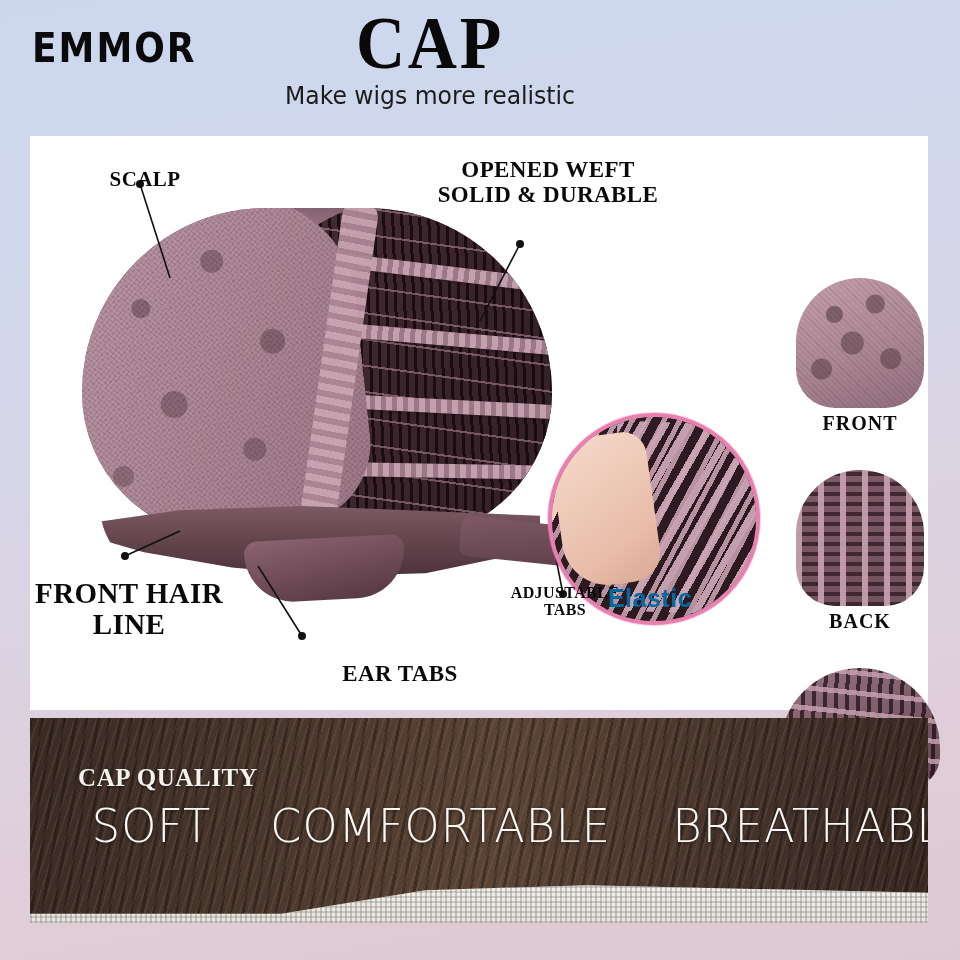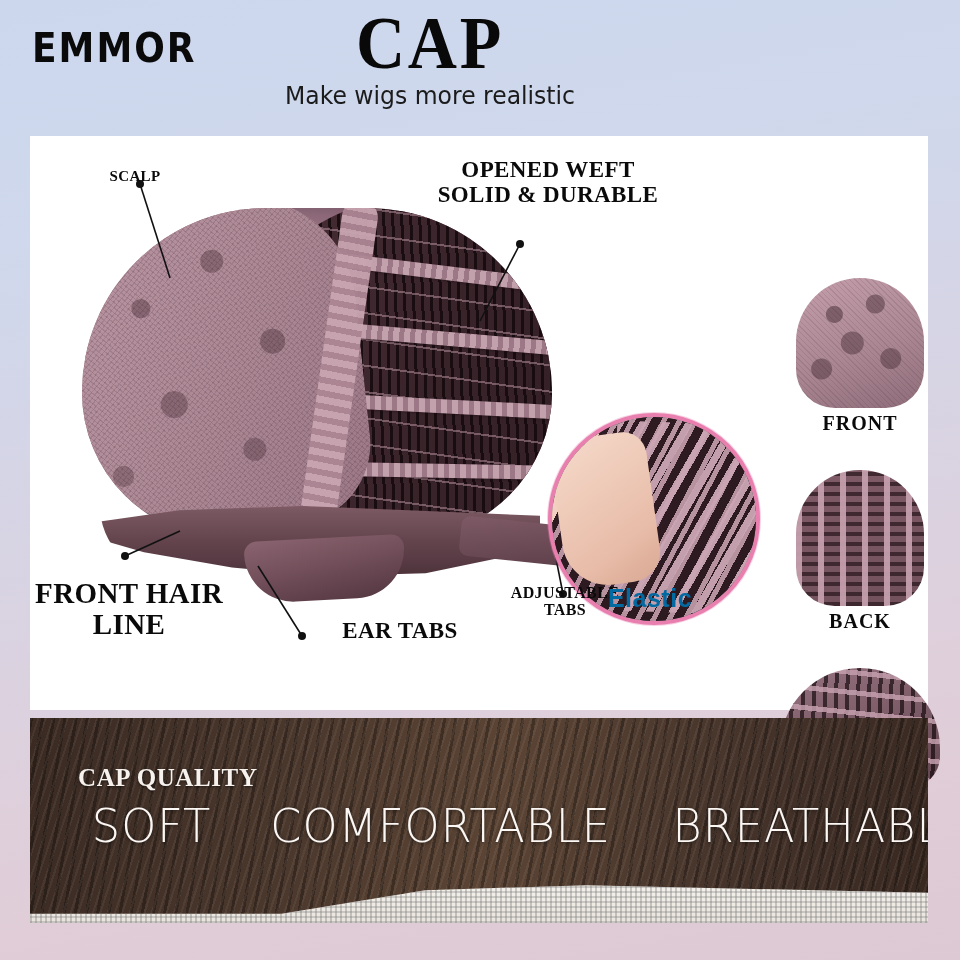--- a/index.html
+++ b/index.html
@@ -152,24 +152,24 @@
     z-index:5;
   }
 
   
   .lbl{
     position:absolute;
     font-family:"Liberation Serif",serif;font-weight:700;
     color:#0a0a0a;letter-spacing:.4px;line-height:1.08;
     text-align:center;white-space:pre-line;
   }
-  .lbl-scalp{left:50px;top:168px;width:170px;font-size:15px;}
+  .lbl-scalp{left:60px;top:168px;width:170px;font-size:21px;}
   .lbl-weft{left:398px;top:158px;width:300px;font-size:23px;}
   .lbl-front-hair{left:14px;top:578px;width:230px;font-size:29px;}
-  .lbl-ear{left:300px;top:619px;width:200px;font-size:23px;}
+  .lbl-ear{left:300px;top:662px;width:200px;font-size:23px;}
   .lbl-adj{left:455px;top:584px;width:220px;font-size:16px;font-family:Liberation Serif, serif;}
 
   .leader{position:absolute;overflow:visible;}
   .leader line{stroke:#111;stroke-width:1.6;}
   .leader circle{fill:#111;}
 
   
   .thumbs{position:absolute;left:735px;top:142px;width:190px;height:560px;}
   .thumb{position:absolute;left:0;width:190px;}
   .thumb .img{

